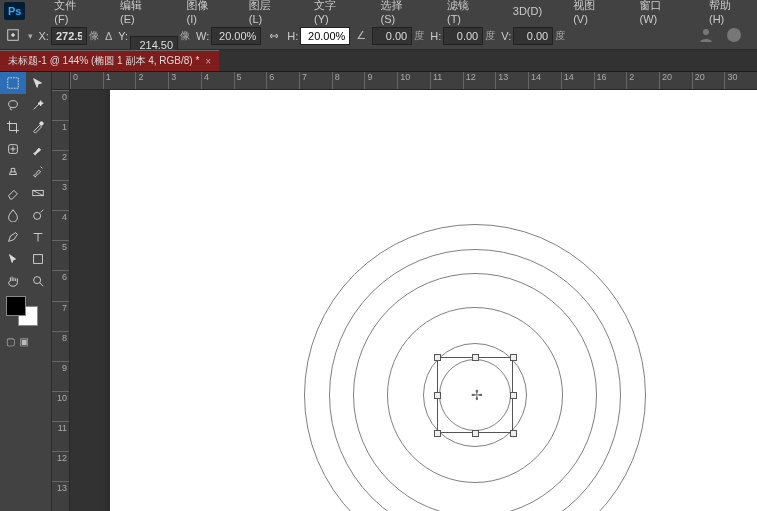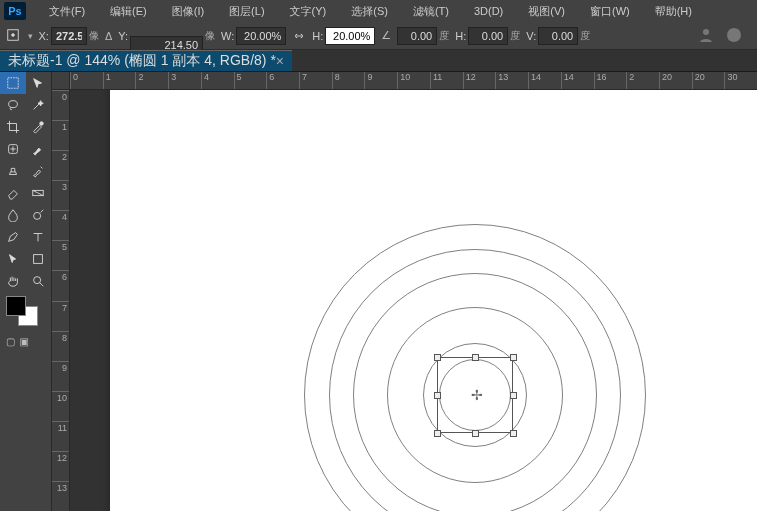--- a/index.html
+++ b/index.html
@@ -11,21 +11,21 @@
     color: #ccc;
     overflow: hidden;
     position: relative;
   }
   
   .menubar {
     height: 22px;
     background: #424242;
     display: flex; align-items: center;
     padding: 0 4px;
-    gap: 9px;
+    gap: 15px;
   }
   .ps-logo {
     width: 22px; height: 18px;
     background: #001e36;
     color: #31a8ff;
     font-weight: bold;
     font-size: 11px;
     display: flex; justify-content: center; align-items: center;
     border-radius: 2px;
     margin-right: 6px;
@@ -70,26 +70,27 @@
   .right-icons svg { fill: #777; }
 
   
   .tabbar {
     height: 22px;
     background: #323232;
     display: flex; align-items: stretch;
     border-bottom: 1px solid #1a1a1a;
   }
   .doc-tab {
-    background: #0c4a6e;
+    background: #7f1d1d;
     border-top: 1px solid #666;
     padding: 3px 8px;
-    font-size: 14px;
+    font-size: 10px;
     color: #ddd;
     display: flex; align-items: center;
+    gap: 6px;
   }
   .doc-tab .close { color: #aaa; }
 
   
   .workspace {
     position: absolute;
     top: 72px; left: 0; right: 0; bottom: 0;
     display: flex;
   }
   .toolbox {
@@ -244,21 +245,21 @@
   </span>
   <span style="color:#aaa;font-size:9px;">▾</span>
   <div class="seg">
     <span class="label">X:</span>
     <input class="field" style="width: 36px; font-weight: bold;" value="272.50">
     <span class="unit">像</span>
   </div>
   <span style="color:#bbb;">Δ</span>
   <div class="seg">
     <span class="label">Y:</span>
-    <input class="field" style="width: 73px; margin-top: 19px;" value="214.50">
+    <input class="field" style="width: 48px; margin-top: 19px;" value="214.50">
     <span class="unit">像</span>
   </div>
   <div class="seg">
     <span class="label">W:</span>
     <input class="field" style="width: 50px;" value="20.00%">
   </div>
   <span class="link-icon">
     <svg class="ico" viewBox="0 0 16 16">
         <path d="M5 8h6M6 6a2 2 0 0 0 0 4M10 6a2 2 0 0 1 0 4"></path>
       </svg>

